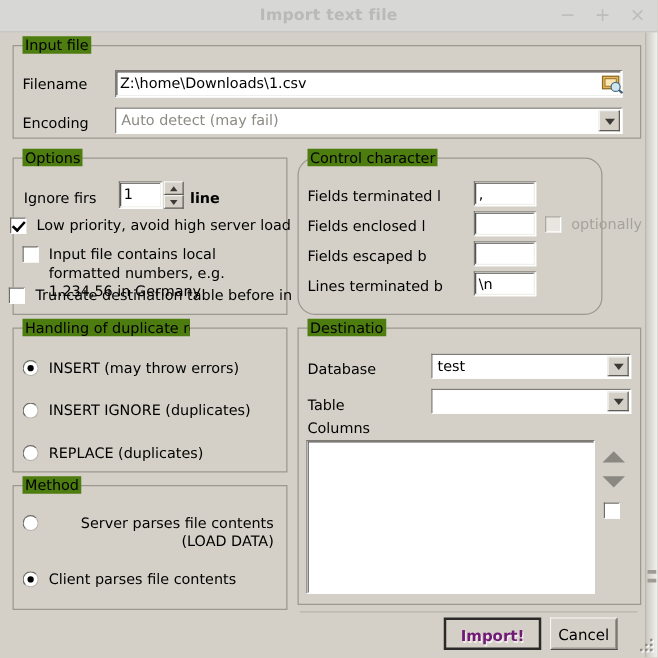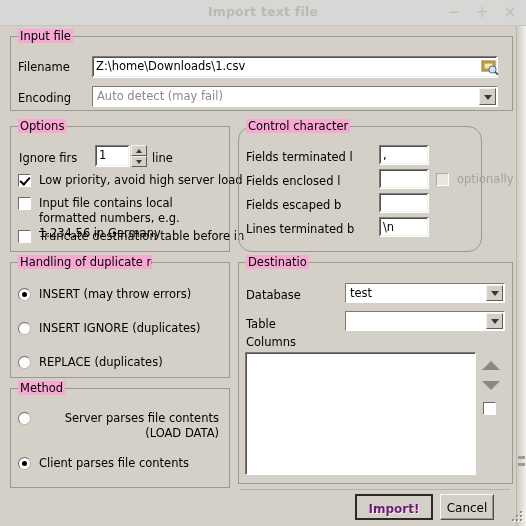--- a/index.html
+++ b/index.html
@@ -45,21 +45,21 @@
   
   .group {
     position: absolute;
     border: 1px solid #9b988f;
     box-sizing: border-box;
     background: transparent;
   }
   .group > .legend {
     position: absolute;
     top: -8px; left: 7px;
-    background: #f9a8d4;
+    background: #4d7c0f;
     padding: 0 2px;
     font-size: 11.5px;
     color: #000;
     white-space: nowrap;
     overflow: hidden;
   }
   
   .lbl {
     position: absolute;
     font-size: 11.5px;
@@ -116,21 +116,21 @@
     content: "";
     position: absolute; left: 50%; top: 50%;
     margin-left: -4px; margin-top: -2px;
     border-left: 4px solid transparent;
     border-right: 4px solid transparent;
     border-top: 5px solid #3b3a37;
   }
   
   .cbwrap {
     position: absolute;
-    display: flex; align-items: flex-start;
+    display: flex; align-items: flex-start; justify-content: center;
   }
   .cbox {
     width: 13px; height: 13px;
     box-sizing: border-box;
     background: #fff;
     border: 1px solid #fff;
     border-top-color: #6e6c66;
     border-left-color: #6e6c66;
     position: relative;
     flex: 0 0 auto;
@@ -335,21 +335,21 @@
   <div class="group" style="left:10px; top:126px; width:220px; height:126px;">
     <div class="legend" style="max-width:46px;">Options</div>
   </div>
 
   <div class="lbl" style="left:19px; top:151px; width:74px;">Ignore firs</div>
   <div class="tinput outer" style="left:95px; top:145px; width:35px; height:22px;">1</div>
   <div class="spin" style="left:131px; top:145px;">
     <div class="half up"></div>
     <div class="half down"></div>
   </div>
-  <div class="lbl" style="left:152px; top:151px; width:40px;">line</div>
+  <div class="lbl" style="left:152px; top:151px; width:40px;font-weight:bold;">line</div>
 
   <div class="cbwrap" style="left:18px; top:173px; width:205px;">
     <div class="cbox checked"></div>
     <div class="cbtext">Low priority, avoid high server load</div>
   </div>
 
   <div class="cbwrap" style="left:18px; top:196px; width:205px;">
     <div class="cbox"></div>
     <div class="cbtext wrap" style="width:185px;">Input file contains local formatted numbers, e.g. 1.234,56 in Germany</div>
   </div>

